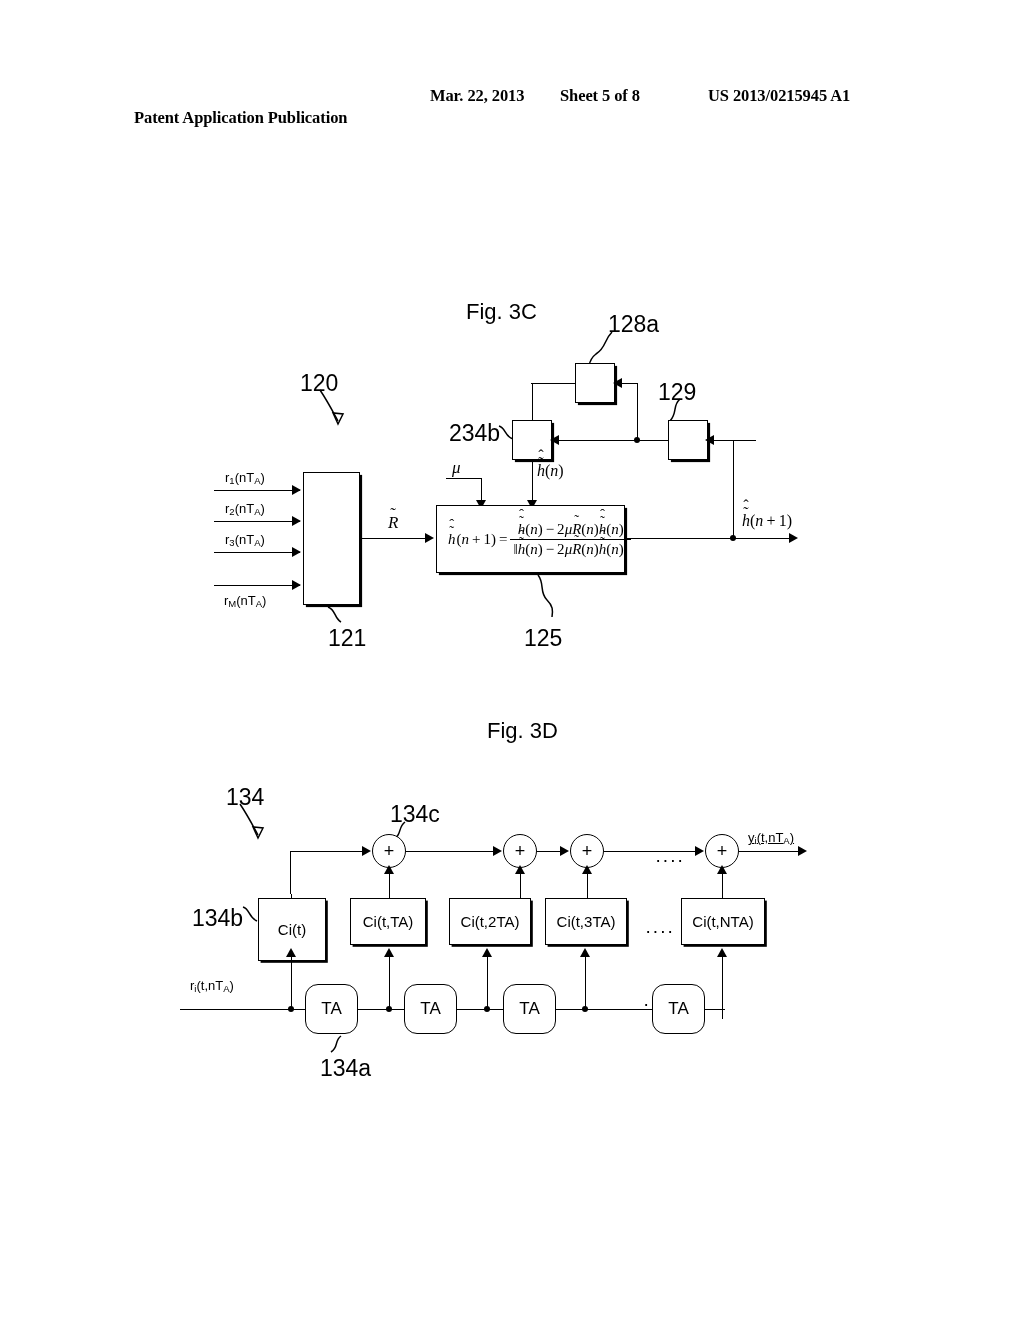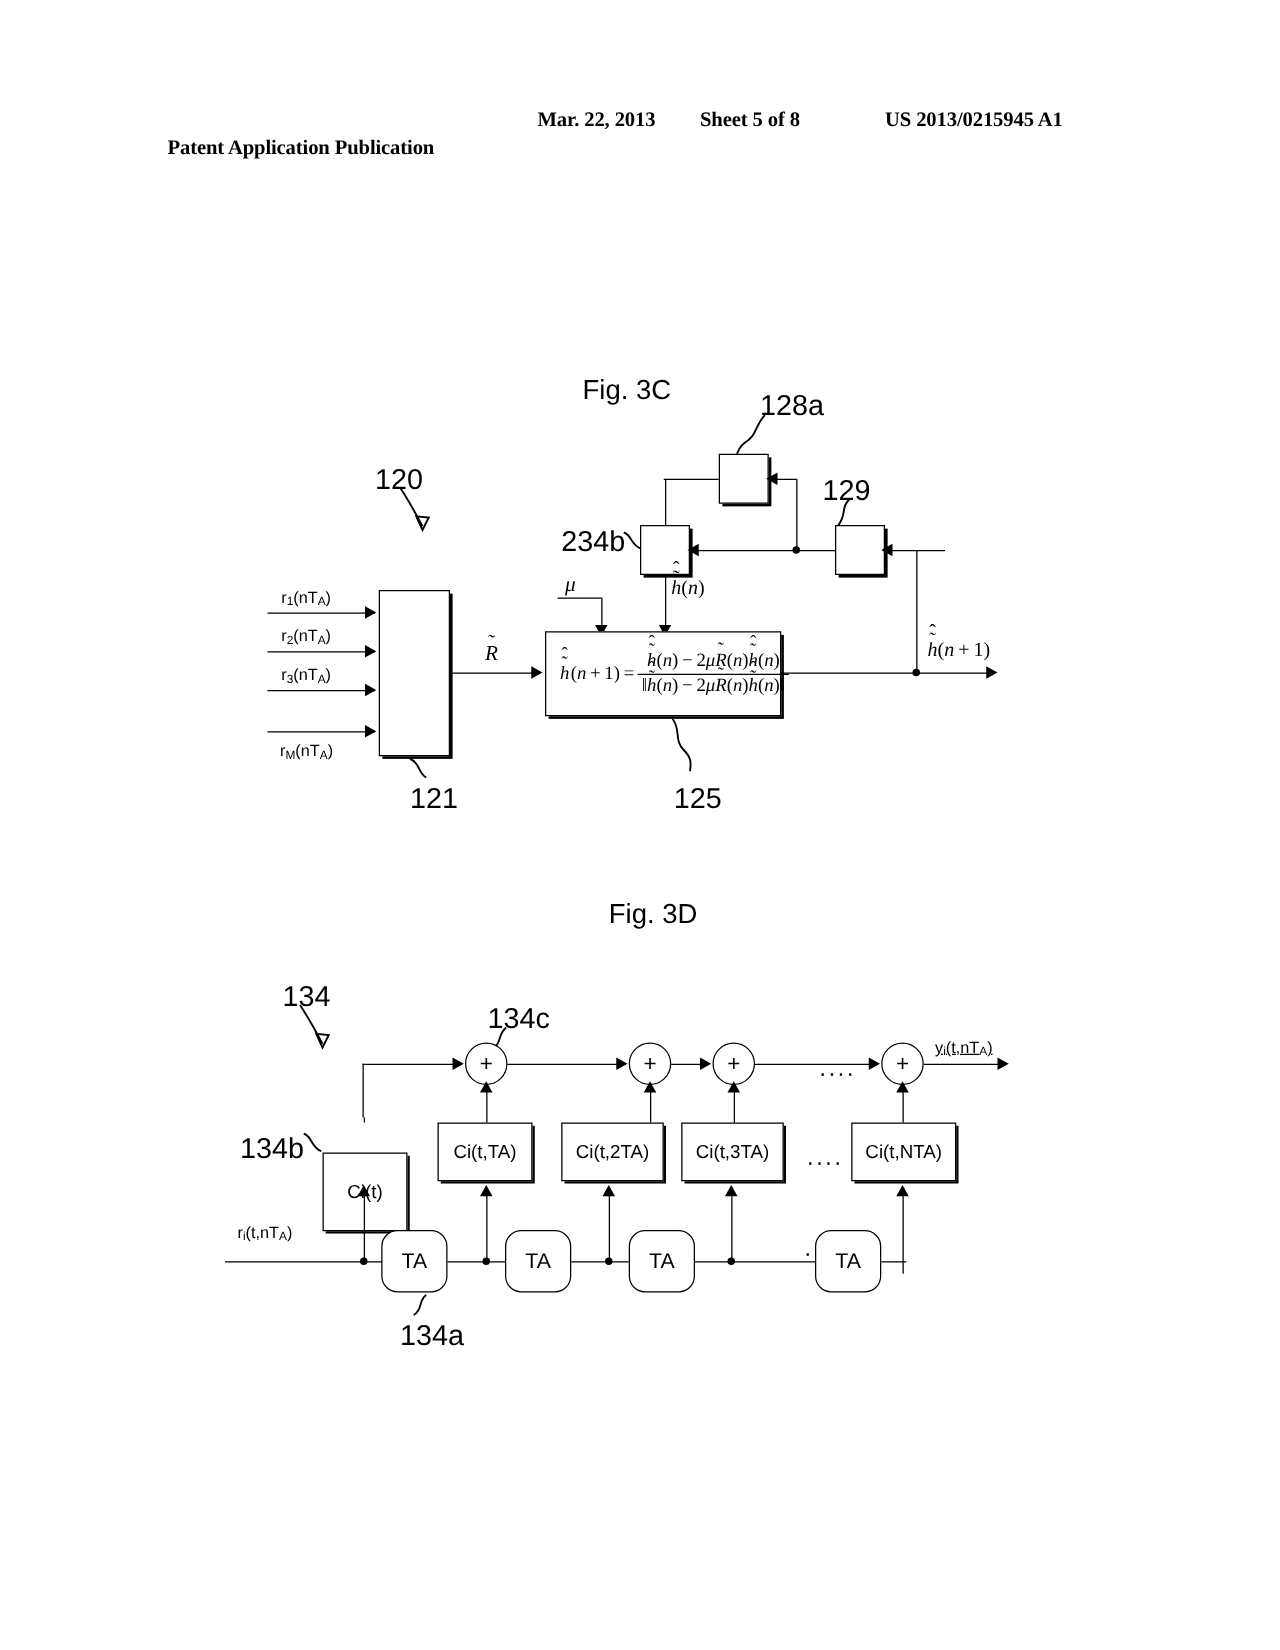--- a/index.html
+++ b/index.html
@@ -273,21 +273,21 @@
         </span>
         <span class="den">
           <span class="nrm">‖</span><span class="hatwrap"><span class="hatc nrm" style="top:-14px;">̂</span><span class="hatc nrm" style="top:-7px;">˜</span>h</span><span class="nrm">(</span>n<span class="nrm">) − 2</span>μ<span class="hatwrap"><span class="hatc nrm" style="top:-9px;">˜</span>R</span><span class="nrm">(</span>n<span class="nrm">)</span><span class="hatwrap"><span class="hatc nrm" style="top:-14px;">̂</span><span class="hatc nrm" style="top:-7px;">˜</span>h</span><span class="nrm">(</span>n<span class="nrm">)‖</span>
         </span>
       </span>
     </div>
 
     <svg class="leader" style="left:535px; top:574px;" width="30" height="48">
       <path d="M3,1 C10,10 4,18 12,26 C18,32 18,36 17,43"></path>
     </svg>
-    <div class="refnum" style="left:539px; top:625px;text-align:right;">125</div>
+    <div class="refnum" style="left:524px; top:625px;text-align:right;">125</div>
 
     <div class="hline" style="left:625px; top:538px; width:171px;"></div>
     <div class="arr-r" style="left:789px; top:533px;"></div>
     <div class="dot" style="left:730px; top:535px;"></div>
     <div class="vline" style="left:733px; top:440px; height:98px;"></div>
 
     <div class="math" style="left:742px; top:512px; font-size:16px;">
       <span class="hatwrap"><span class="hatc nrm" style="top:-15px;">̂</span><span class="hatc nrm" style="top:-8px;">˜</span>h</span><span class="nrm">(</span>n<span class="nrm"> + 1)</span>
     </div>
   </div>
@@ -336,21 +336,21 @@
 
     <div class="hline" style="left:739px; top:851px; width:66px;"></div>
     <div class="arr-r" style="left:798px; top:846px;"></div>
     <div class="lbl" style="left:748px; top:830px;text-decoration:underline;">y<sub>i</sub>(t,nT<sub>A</sub>)</div>
 
     <div class="refnum" style="left:192px; top:905px;">134b</div>
     <svg class="leader" style="left:242px; top:905px;" width="24" height="22">
       <path d="M1,2 C8,4 6,12 15,16"></path>
     </svg>
 
-    <div class="box-lbl" style="left:258px; top:922px; width:68px; height:63px;">
+    <div class="box-lbl" style="left:258px; top:898px; width:68px; height:63px;">
       <span>Ci(t)</span>
     </div>
     <div class="box-lbl" style="left:350px; top:898px; width:76px; height:47px;">
       <span>Ci(t,TA)</span>
     </div>
     <div class="box-lbl" style="left:449px; top:898px; width:82px; height:47px;">
       <span>Ci(t,2TA)</span>
     </div>
     <div class="box-lbl" style="left:545px; top:898px; width:82px; height:47px;">
       <span>Ci(t,3TA)</span>

